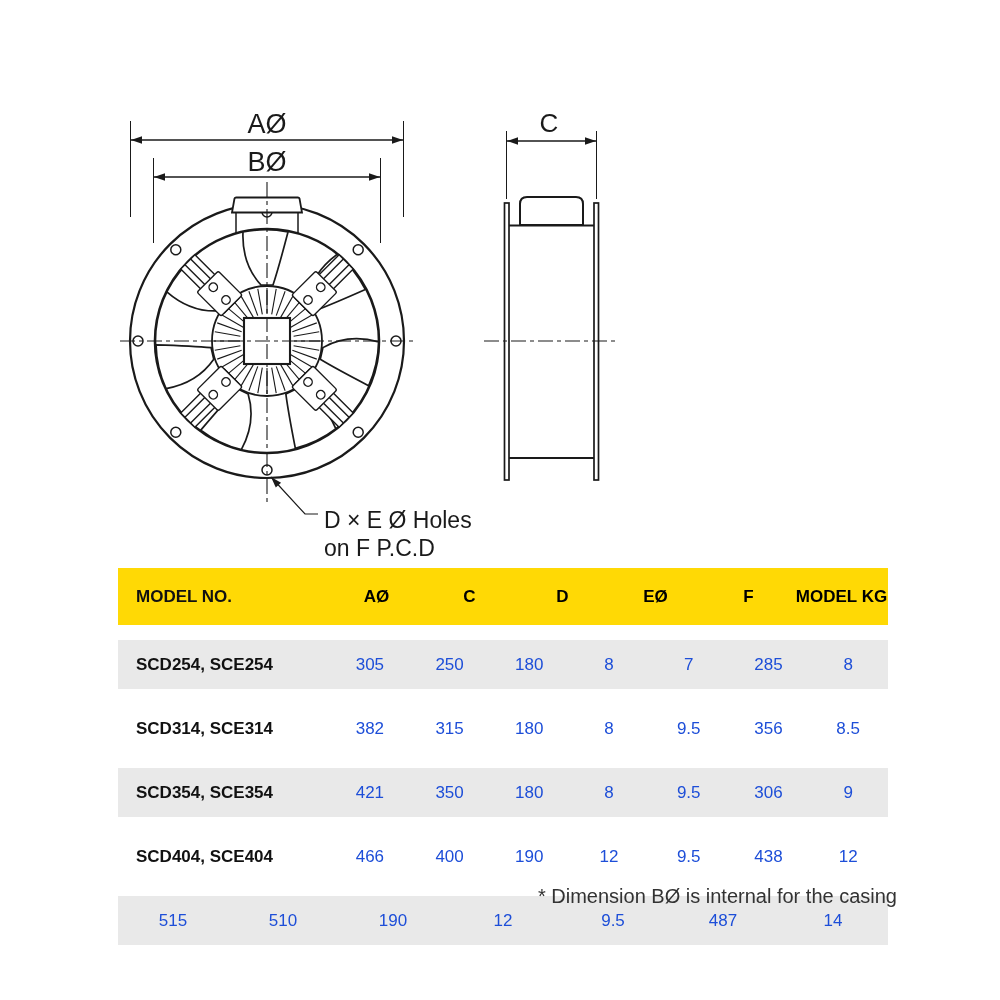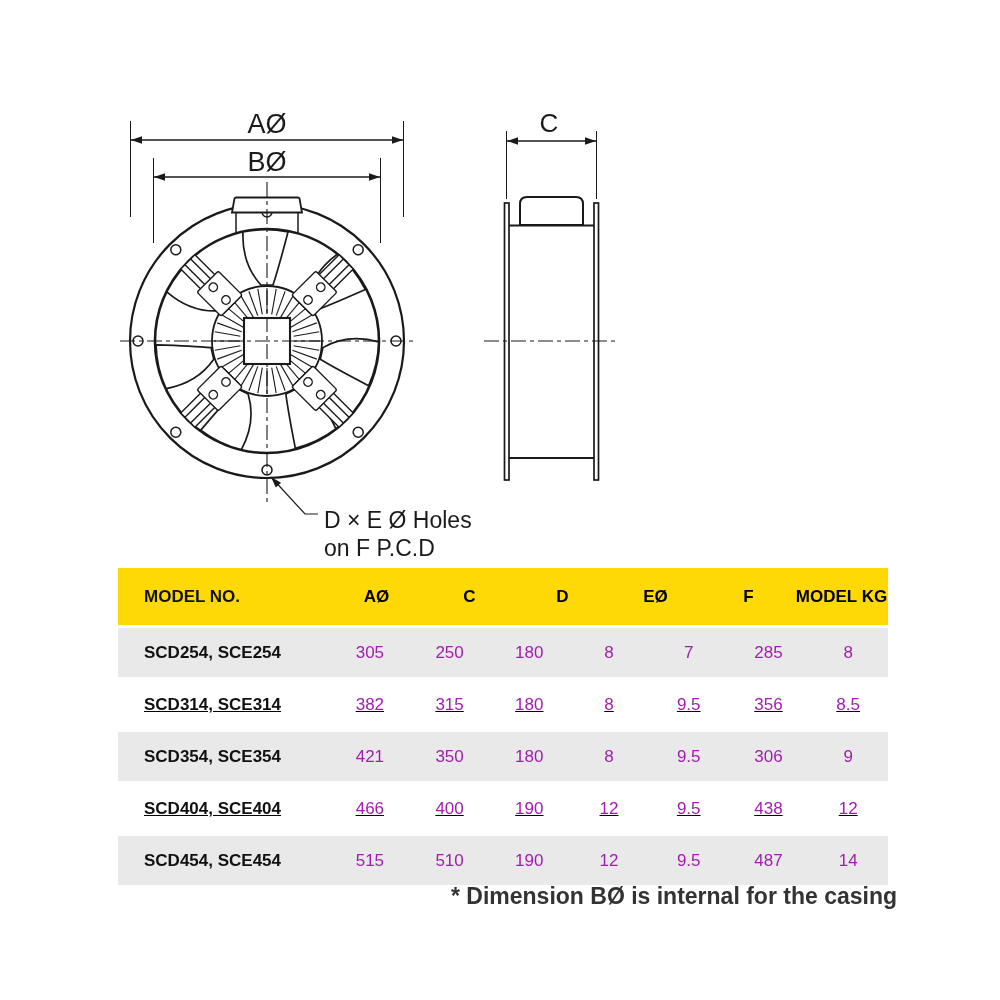--- a/index.html
+++ b/index.html
@@ -6,32 +6,32 @@
   body{width:1000px;height:1000px;background:#fff;position:relative;overflow:hidden;
        font-family:"Liberation Sans", sans-serif;}
   svg{position:absolute;left:0;top:0;}
   svg text{fill:#1a1a1a;stroke:none;font-family:"Liberation Sans", sans-serif;}
   .dimlabel{font-size:27px;}
   .dimlabel-c{font-size:26px;}
   .notelabel{font-size:23px;}
   
   #spec-table{position:absolute;left:118px;top:568px;width:770px;}
   .trow{display:flex;width:100%;}
-  .trow + .trow{margin-top:3px;}
+  .trow + .trow{margin-top:15px;}
   .thead{background:var(--yellow,#FFD905);height:57px;}
   .trow.odd{background:var(--rowgray,#E9E9E9);height:49px;}
-  .trow.even{background:#ffffff;height:49px;text-decoration:underline;}
+  .trow.even{background:#ffffff;height:49px;}
   .tcell{flex:1;display:flex;align-items:center;justify-content:center;
-         font-size:17px;color:#a21caf;text-align:center;line-height:1.15;}
+         font-size:17px;color:#1d4ed8;text-align:center;line-height:1.15;}
   .thead .tcell{color:#000;font-weight:bold;}
   .tcell.model{flex:0 0 212px;justify-content:flex-start;text-align:left;
-               padding-left:26px;box-sizing:border-box;font-weight:bold;color:#111;}
+               padding-left:18px;box-sizing:border-box;font-weight:bold;color:#111;}
   
   #footnotes{position:absolute;left:118px;top:884px;width:779px;text-align:right;
-             font-size:23px;color:#333;line-height:25px;font-weight:bold;}
+             font-size:20px;color:#333;line-height:25px;}
 </style>
 </head>
 <body>
 
 <svg width="1000" height="565" viewBox="0 0 1000 565">
   <defs>
     <path id="blade" d="M -6 -56 C -17 -68 -25 -86 -24 -109 A 111 111 0 0 1 21 -109 C 15 -86 10 -68 6 -56 Z"></path>
     <g id="strut">
       <rect x="257" y="229" width="20" height="62" fill="#fff"></rect>
       <line x1="263" y1="229" x2="263" y2="291"></line>
@@ -217,21 +217,20 @@
       <div class="tcell model">SCD404, SCE404</div>
       <div class="tcell">466</div>
       <div class="tcell">400</div>
       <div class="tcell">190</div>
       <div class="tcell">12</div>
       <div class="tcell">9.5</div>
       <div class="tcell">438</div>
       <div class="tcell">12</div>
     </div>
     <div class="trow odd">
-      <div class="tcell model">SCD454, SCE454</div>
       <div class="tcell">515</div>
       <div class="tcell">510</div>
       <div class="tcell">190</div>
       <div class="tcell">12</div>
       <div class="tcell">9.5</div>
       <div class="tcell">487</div>
       <div class="tcell">14</div>
     </div>
   </div>
 

